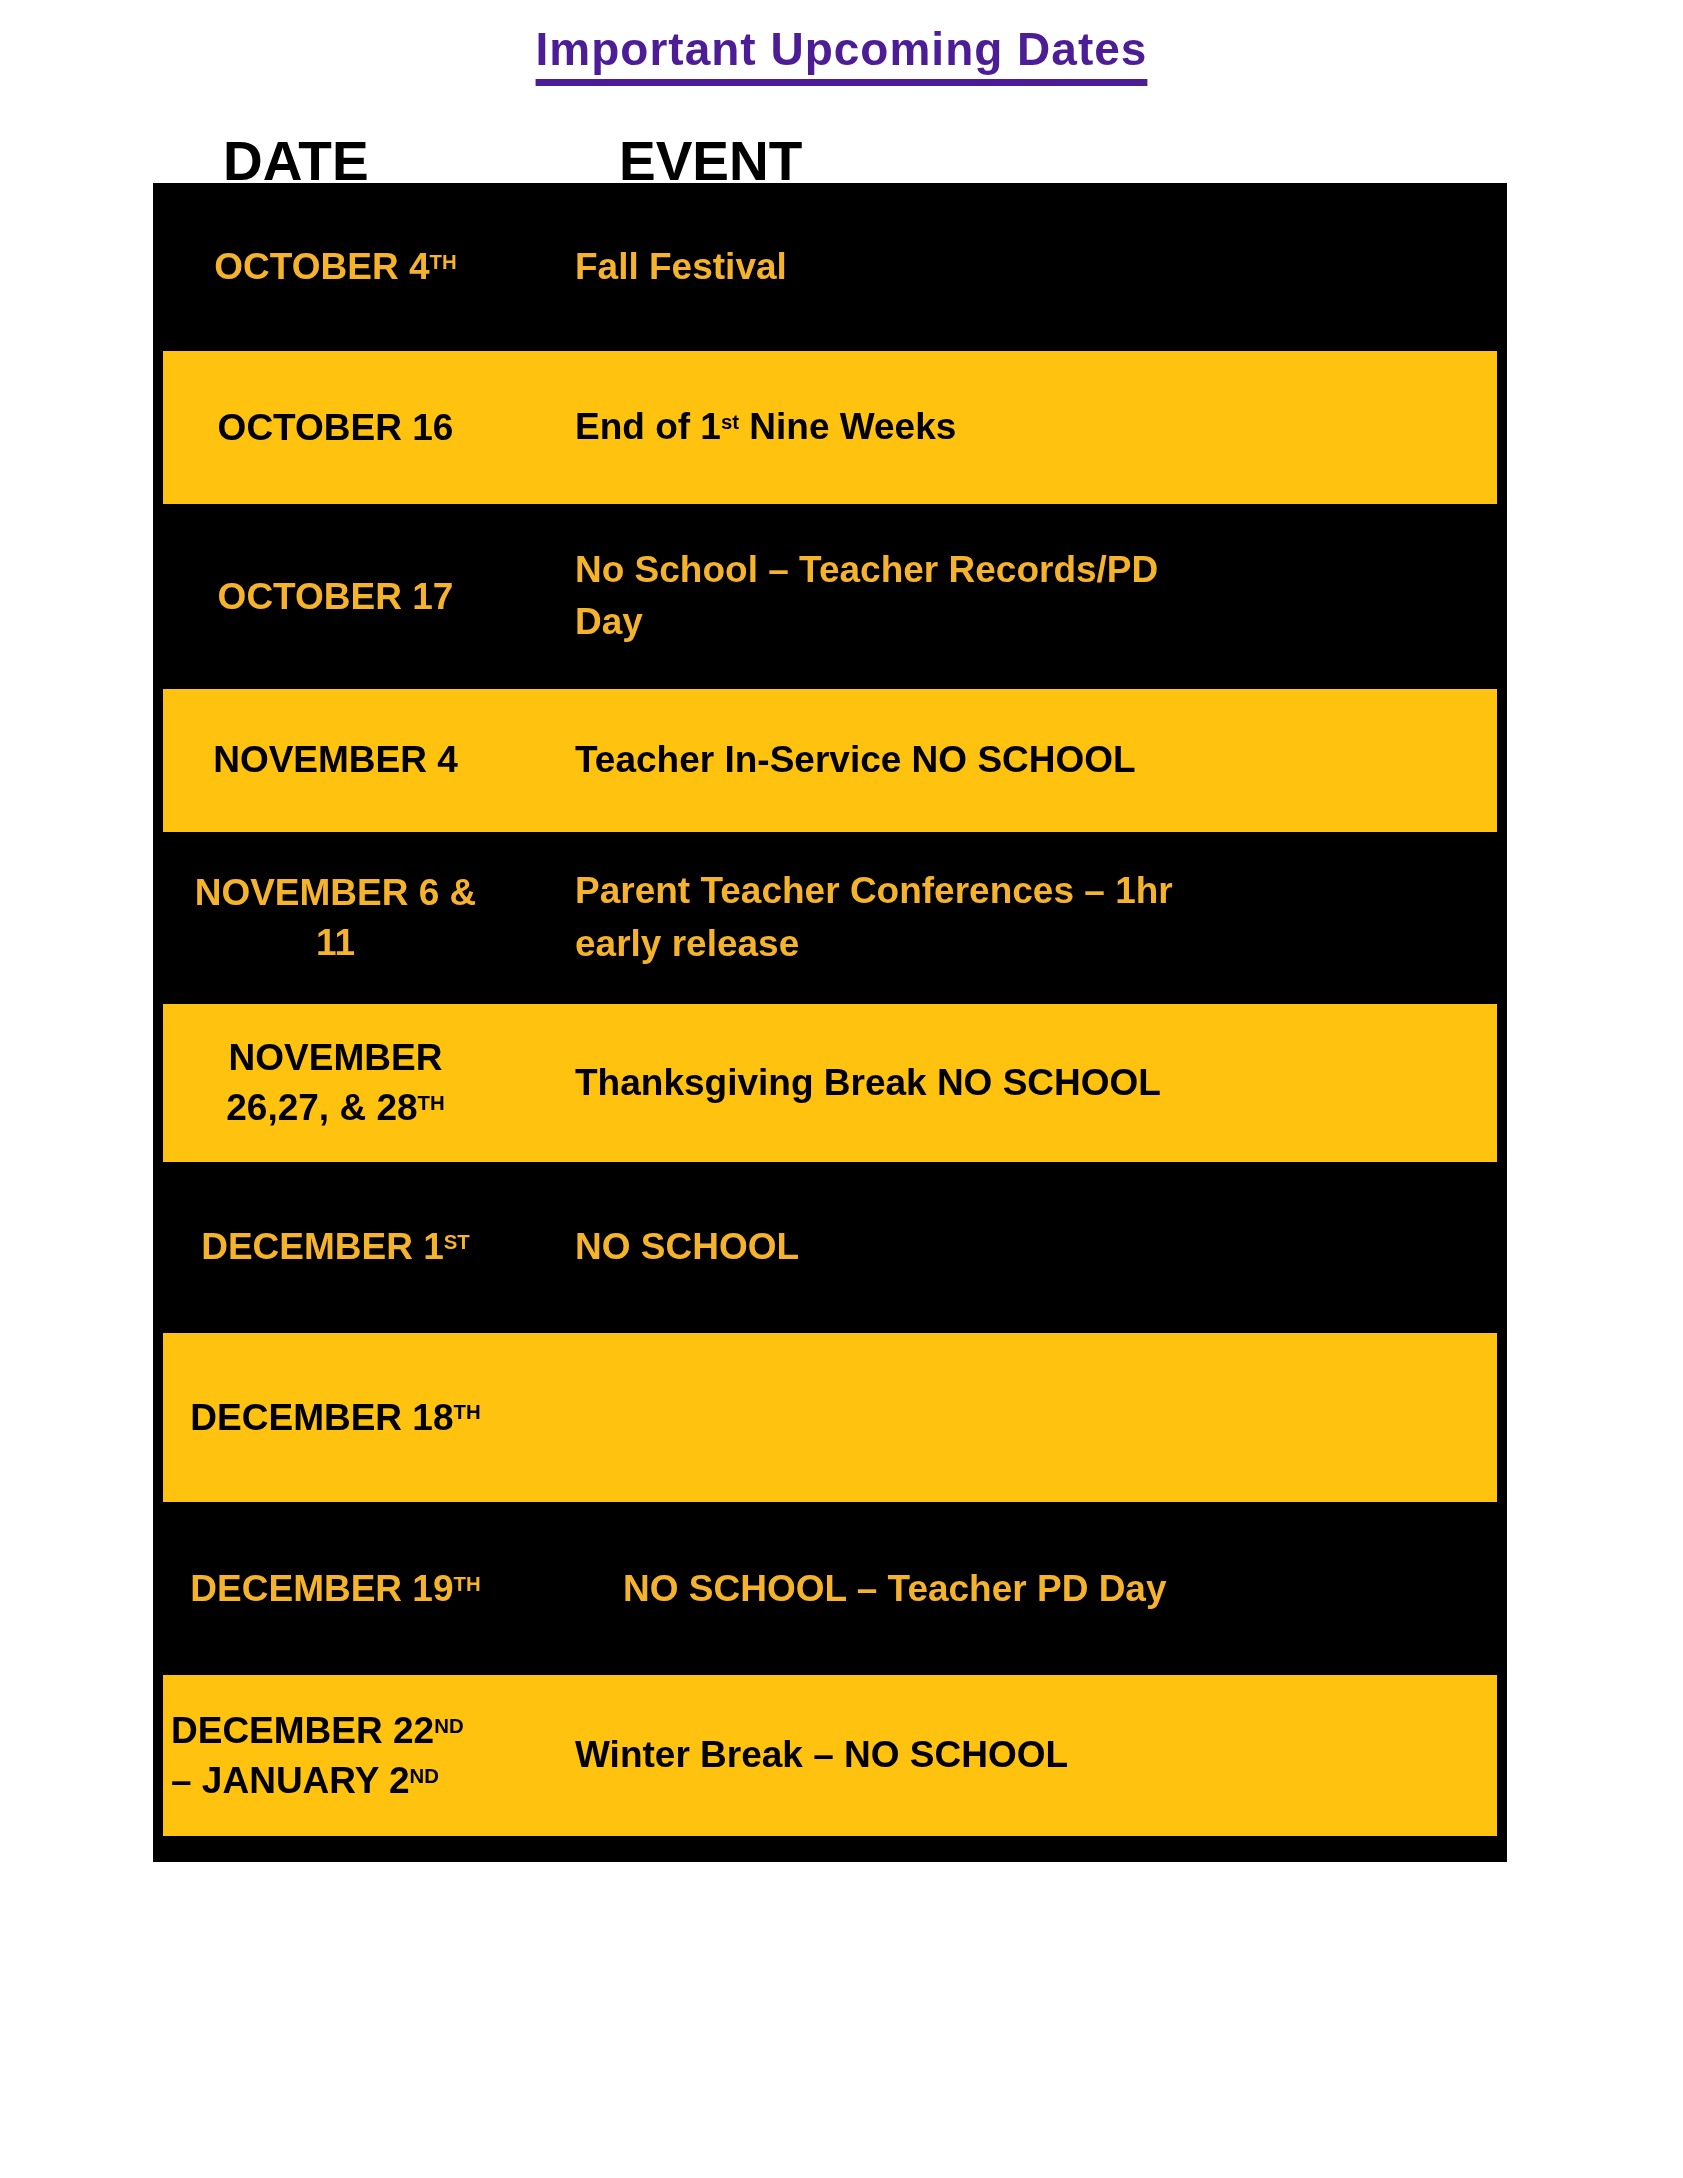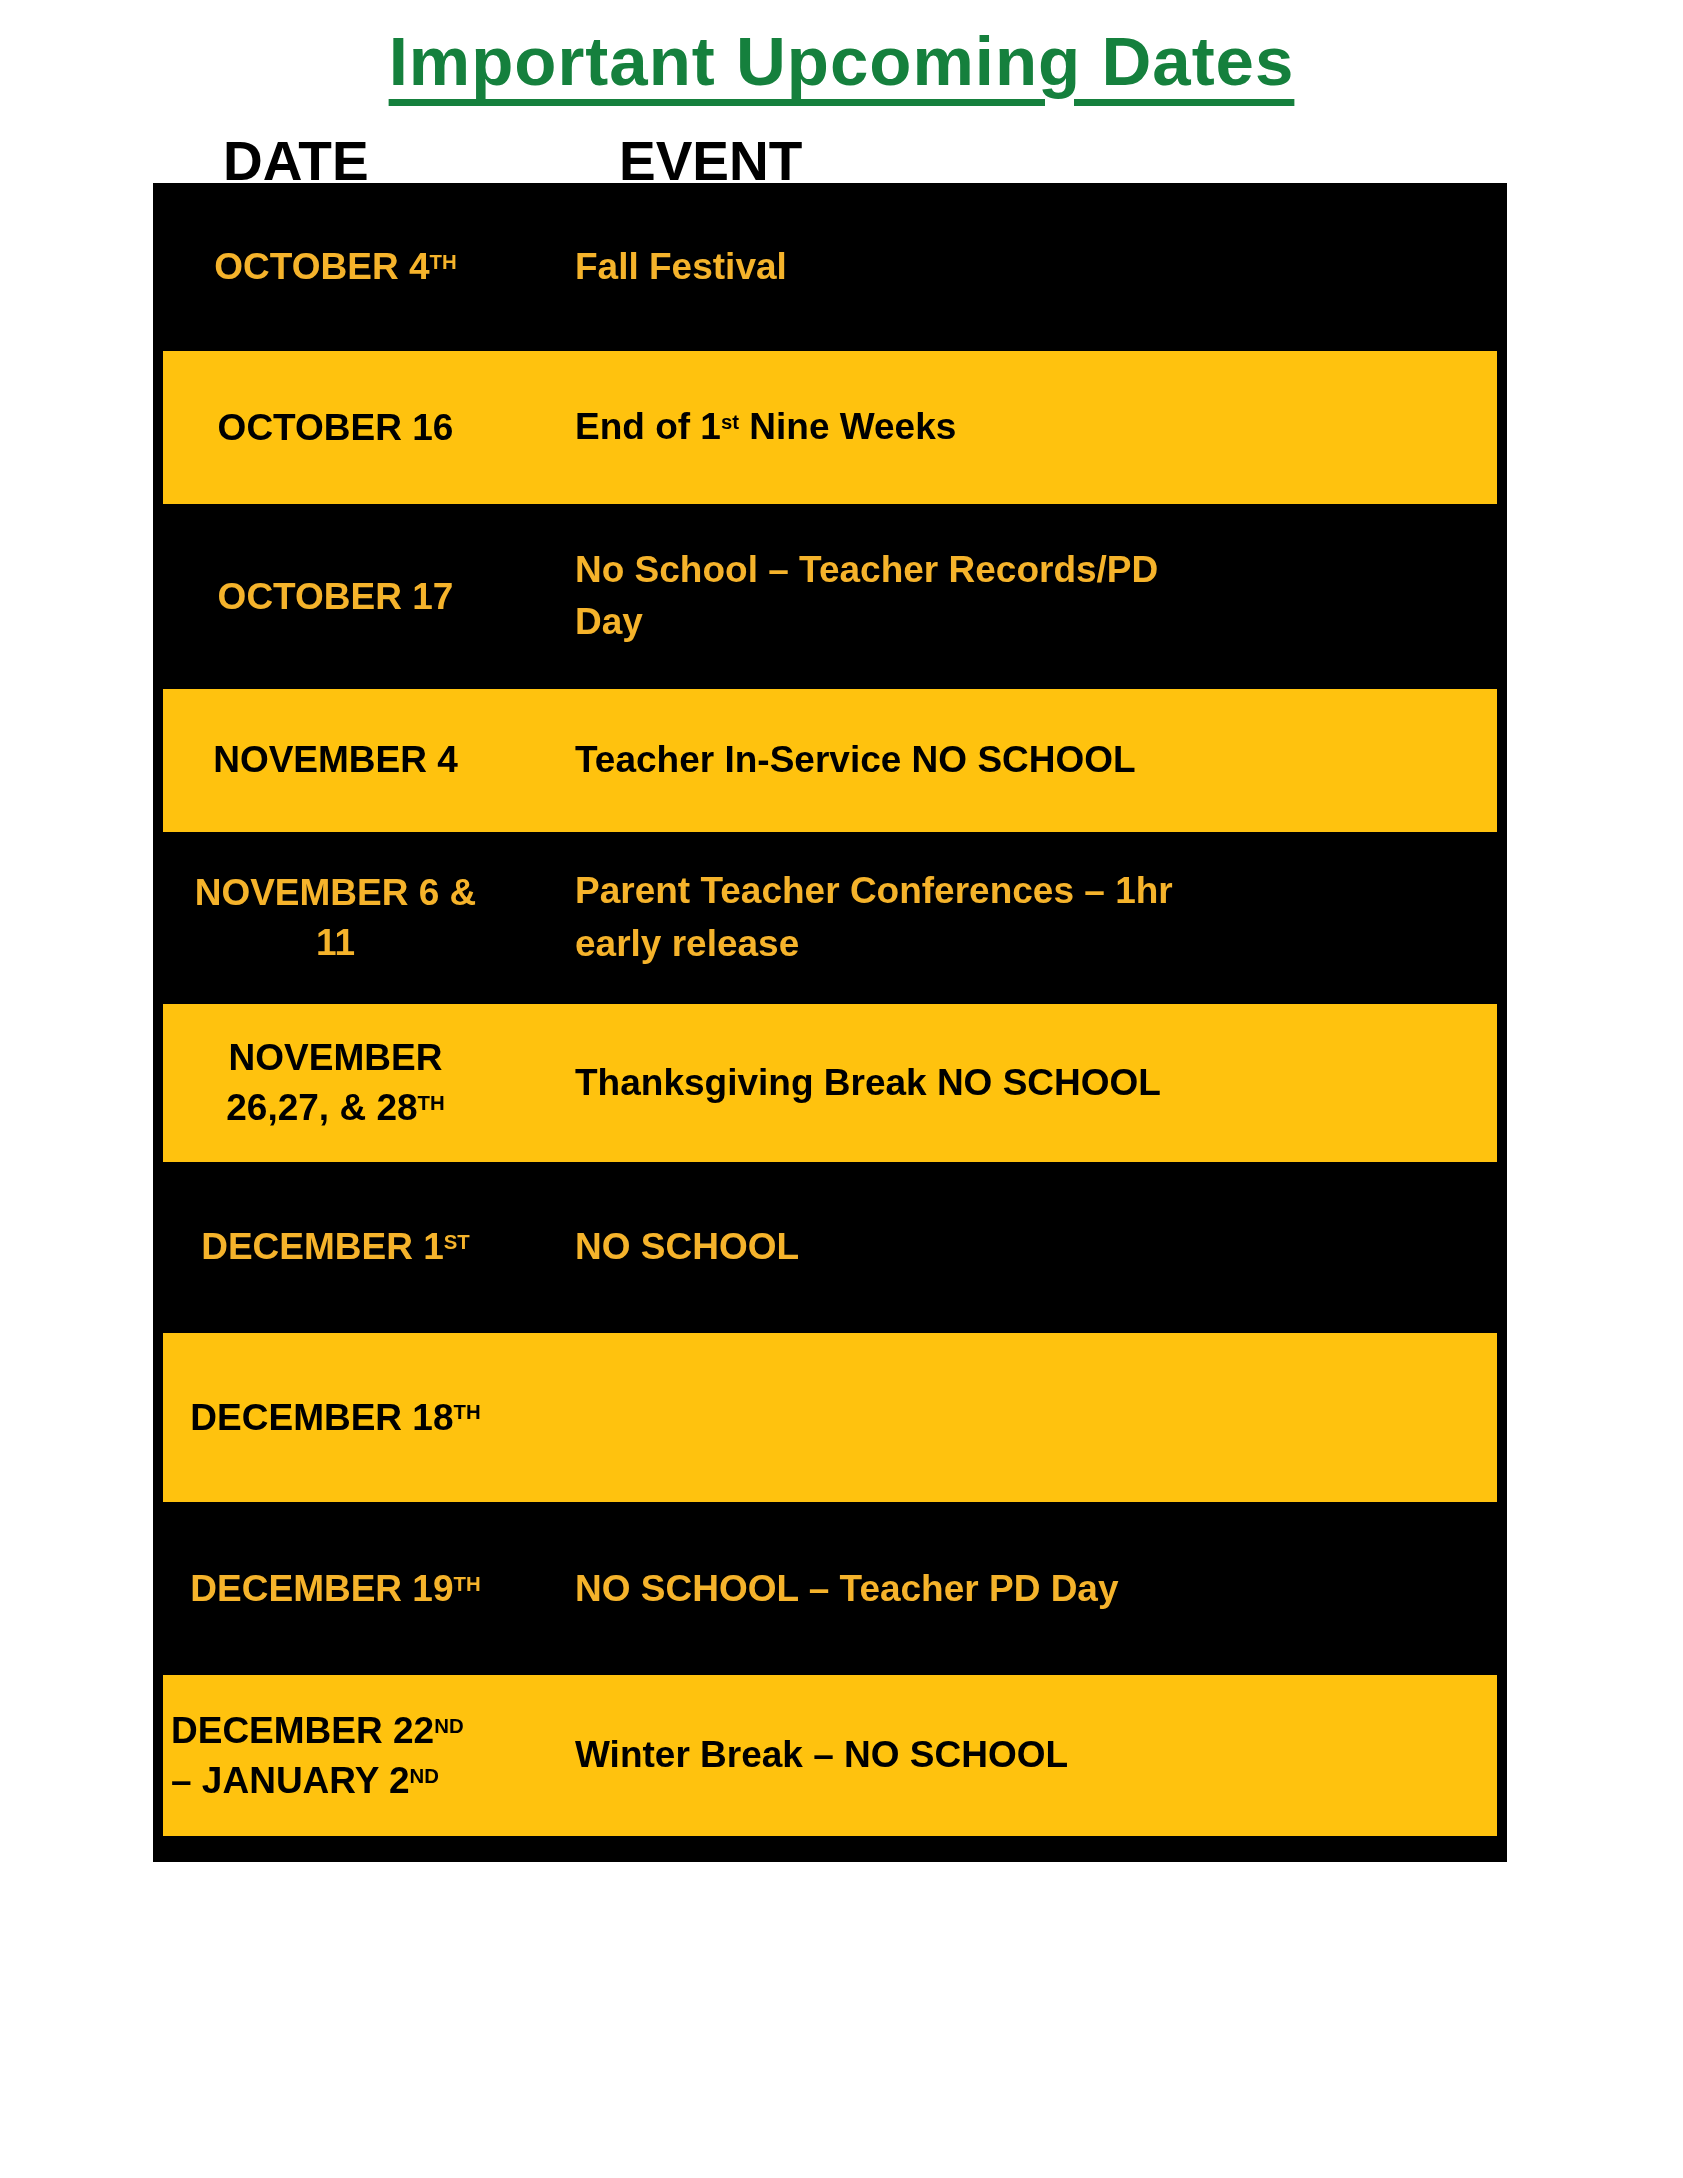--- a/index.html
+++ b/index.html
@@ -12,24 +12,24 @@
     background: var(--page-bg, #fff);
     font-family: "Liberation Sans", sans-serif;
     overflow: hidden;
   }
   .title {
     position: absolute;
     top: 22px;
     left: 0;
     width: 100%;
     text-align: center;
-    font-size: 69px;
+    font-size: 46px;
     font-weight: bold;
     letter-spacing: 1px;
-    color: #15803d;
+    color: #4c1d95;
     text-decoration: underline;
     text-decoration-thickness: 7px;
     text-underline-offset: 14px;
   }
   .col-headers {
     position: absolute;
     top: 129px;
     left: 0;
     width: 100%;
     height: 59px;
@@ -61,21 +61,21 @@
   .row.gold  { background: var(--row-gold, #ffc20e); color: #000000; margin: 0 10px; }
   
   .row:nth-child(1)  { height: 172px; }
   .row:nth-child(2)  { height: 156px; }
   .row:nth-child(3)  { height: 189px; }
   .row:nth-child(4)  { height: 146px; }
   .row:nth-child(5)  { height: 176px; }
   .row:nth-child(6)  { height: 161px; }
   .row:nth-child(7)  { height: 175px; }
   .row:nth-child(8)  { height: 173px; }
-  .row:nth-child(9)  { height: 177px; }
+  .row:nth-child(9)  { height: 177px; gap: 48px; }
   .row:nth-child(10) { height: 164px; }
   .date-cell {
     width: 345px;
     text-align: center;
     line-height: 1.35;
     flex-shrink: 0;
   }
   .date-cell.left { text-align: left; padding-left: 8px; }
   .event-cell {
     flex: 1;

